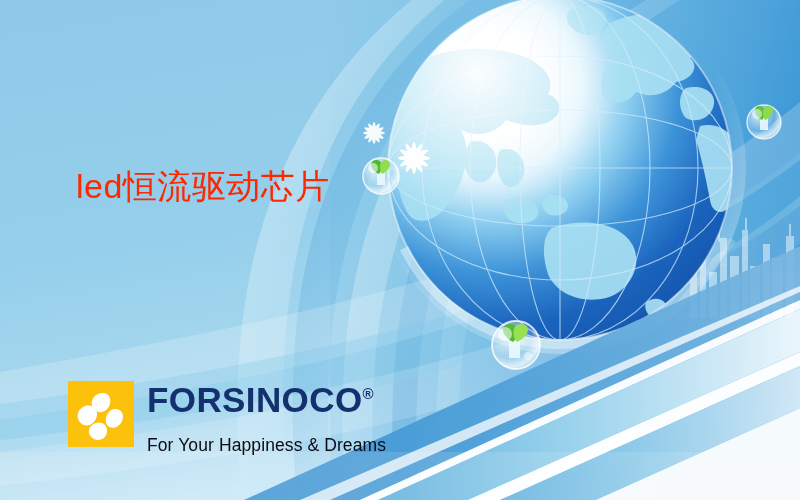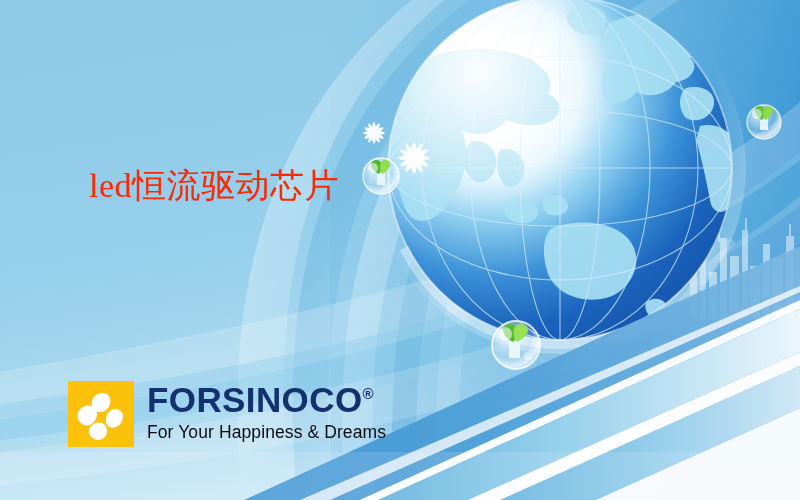--- a/index.html
+++ b/index.html
@@ -23,25 +23,25 @@
   .art {
     position: absolute;
     inset: 0;
     width: 800px;
     height: 500px;
   }
 
   
   .headline {
     position: absolute;
-    left: 89px;
+    left: 76px;
     top: 162px;
     z-index: 40;
     color: #fb2800;
-    font-family: Liberation Serif, serif;
+    font-family: Liberation Sans, sans-serif;
     line-height: 1.44;
     letter-spacing: 0.5px;
     white-space: nowrap;
   }
   .headline .ln {
     display: block;
     font-size: 34px;
     font-weight: 400;
   }
   .headline .ln2 {
@@ -84,21 +84,21 @@
     vertical-align: super;
     line-height: 0;
   }
   .logo-tag {
     display: block;
     font-family: "Liberation Sans", sans-serif;
     font-size: 17.5px;
     font-weight: normal;
     color: #0b0b12;
     letter-spacing: 0.1px;
-    margin-top: 5px;
+    margin-top: 18px;
     white-space: nowrap;
   }
 </style>
 </head>
 <body>
 
 <div id="banner">
 
   <svg class="art" viewBox="0 0 800 500" preserveAspectRatio="none">
     <defs>

